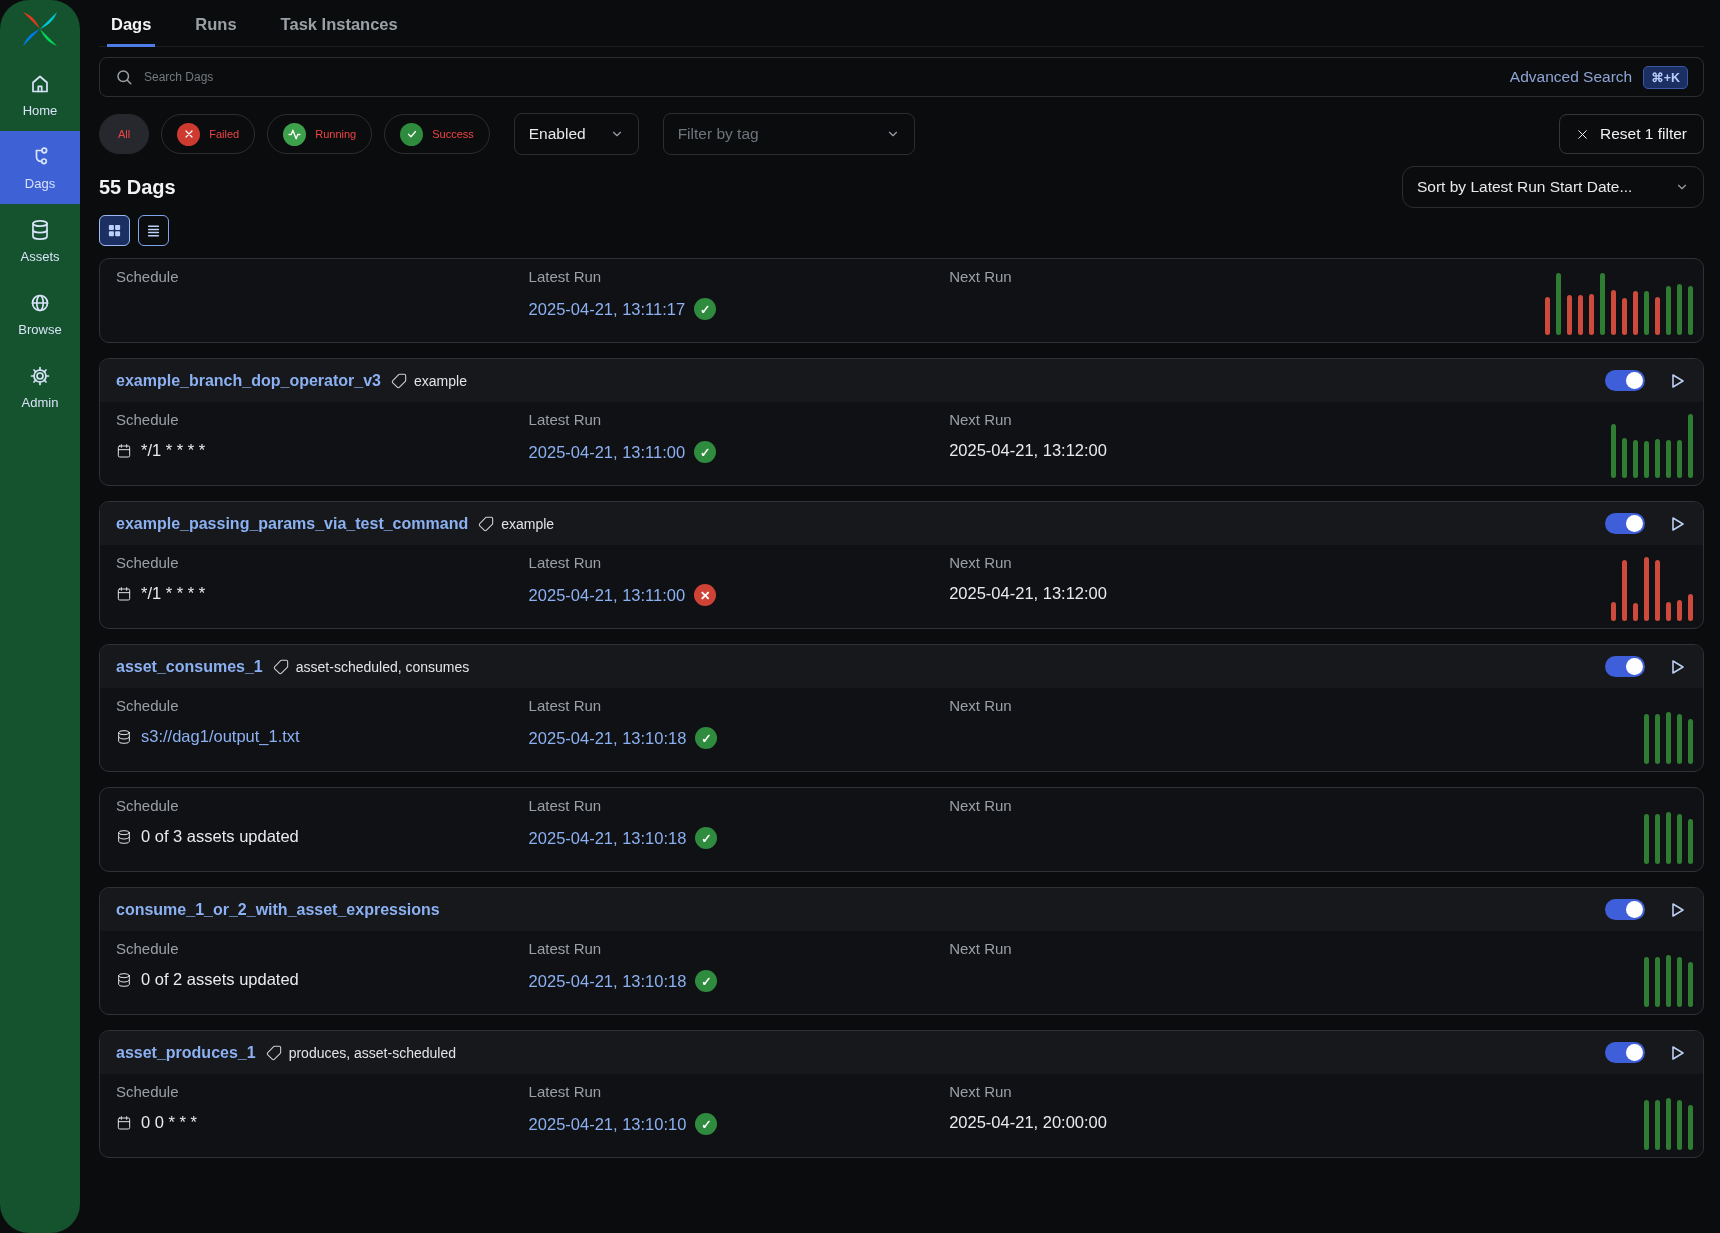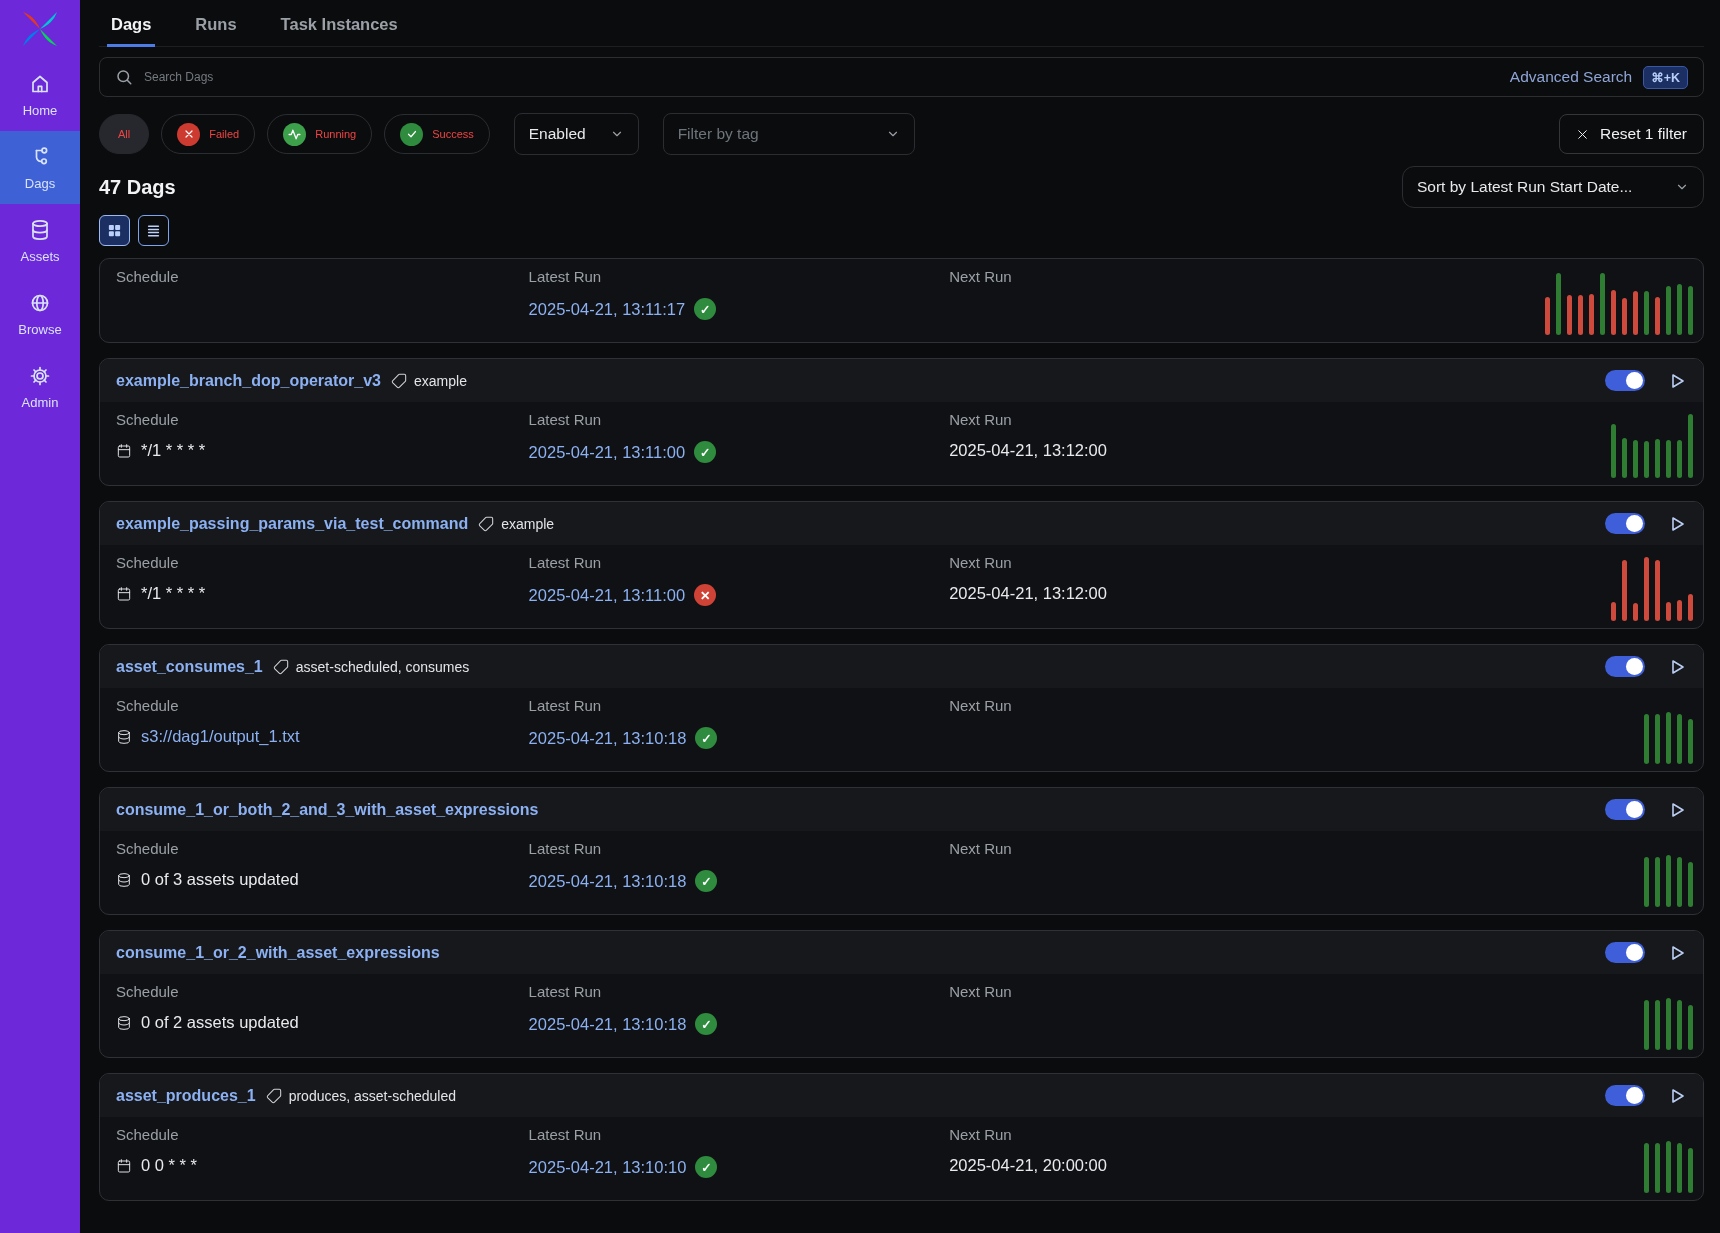--- a/index.html
+++ b/index.html
@@ -7,22 +7,22 @@
   body {
     background:#0b0c0e;
     font-family:"Liberation Sans", sans-serif;
     color:#e9eaec;
     display:flex;
   }
   svg { display:block; }
 
   
   .sidebar {
-    width:80px; height:1233px; background:#6d28d9;
-    display:flex; flex-direction:column; align-items:stretch; flex-shrink:0;
+    width:80px; height:1233px; background:#14532d;
+    display:flex; flex-direction:column; align-items:stretch; flex-shrink:0;border-radius:29px;
   }
   .logo-wrap { height:58px; display:flex; align-items:center; justify-content:center; }
   .nav-item {
     height:73px; display:flex; flex-direction:column; align-items:center;
     justify-content:center; gap:7px; color:#d9e3f9; font-size:13px; cursor:pointer;
   }
   .nav-item.active { background:#3e61d6; }
   .nav-item .nic { width:24px; height:24px; }
   .nav-item .nic * { stroke:#d9e3f9; stroke-width:1.7; fill:none; stroke-linecap:round; stroke-linejoin:round; }
   .sidebar .spacer { flex:1; }
@@ -231,21 +231,21 @@
     </div>
     <button class="reset-btn">
       <svg width="13" height="13" viewBox="0 0 24 24">
           <path d="M5 5 L19 19 M19 5 L5 19"></path>
         </svg>
       <span>Reset 1 filter</span>
     </button>
   </div>
 
   <div class="summary">
-    <div class="count-heading">47 Dags</div>
+    <div class="count-heading">55 Dags</div>
     <div class="selectbox sortbox">
       <span>Sort by Latest Run Start Date...</span>
       <span class="chev">
         <svg width="14" height="14" viewBox="0 0 24 24">
             <path d="M6 9 l6 6 6-6"></path>
           </svg>
       </span>
     </div>
   </div>
 
@@ -471,34 +471,20 @@
             <div class="bar" style="height: 50px; background: rgb(46, 125, 50);"></div>
             <div class="bar" style="height: 50px; background: rgb(46, 125, 50);"></div>
             <div class="bar" style="height: 52px; background: rgb(46, 125, 50);"></div>
             <div class="bar" style="height: 50px; background: rgb(46, 125, 50);"></div>
             <div class="bar" style="height: 45px; background: rgb(46, 125, 50);"></div>
           </div>
     </div>
   </section>
 
   <section class="card">
-    <div class="card-head">
-      <span class="card-title">consume_1_or_both_2_and_3_with_asset_expressions</span>
-
-      <span class="head-right">
-        <span class="toggle">
-              <span class="knob"></span>
-            </span>
-        <button class="play-btn">
-          <svg width="20" height="20" viewBox="0 0 20 20">
-            <path d="M6 4 L16 10 L6 16 Z"></path>
-          </svg>
-        </button>
-      </span>
-    </div>
     <div class="card-body">
       <div class="col">
         <div class="lbl">Schedule</div>
         <div class="val sched-val">
 
           <span class="sched-ic ic-db">
             <svg width="16" height="16" viewBox="0 0 24 24">
                   <ellipse cx="12" cy="5.5" rx="8" ry="3"></ellipse>
                   <path d="M4 5.5 V18.5 a8 3 0 0 0 16 0 V5.5"></path>
                   <path d="M4 12 a8 3 0 0 0 16 0"></path>

